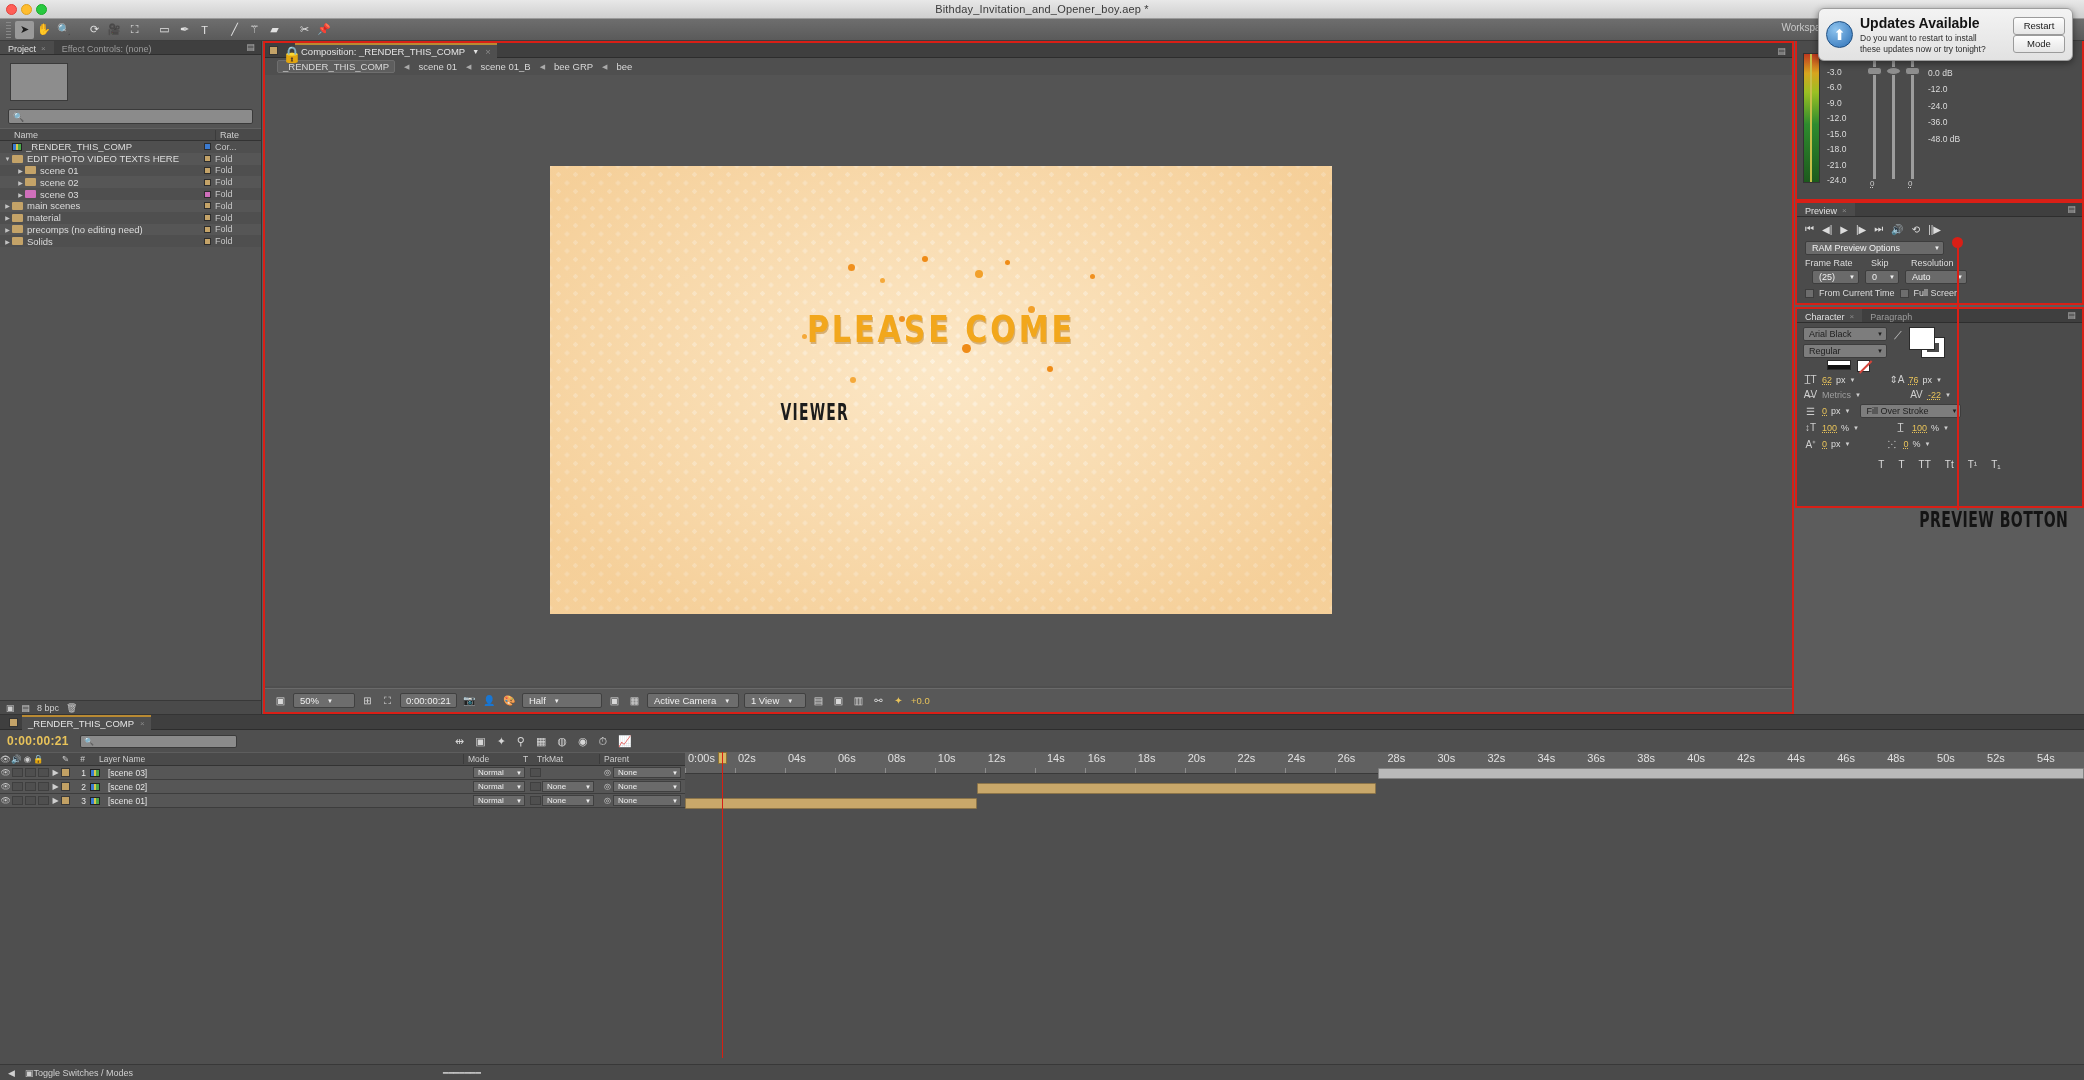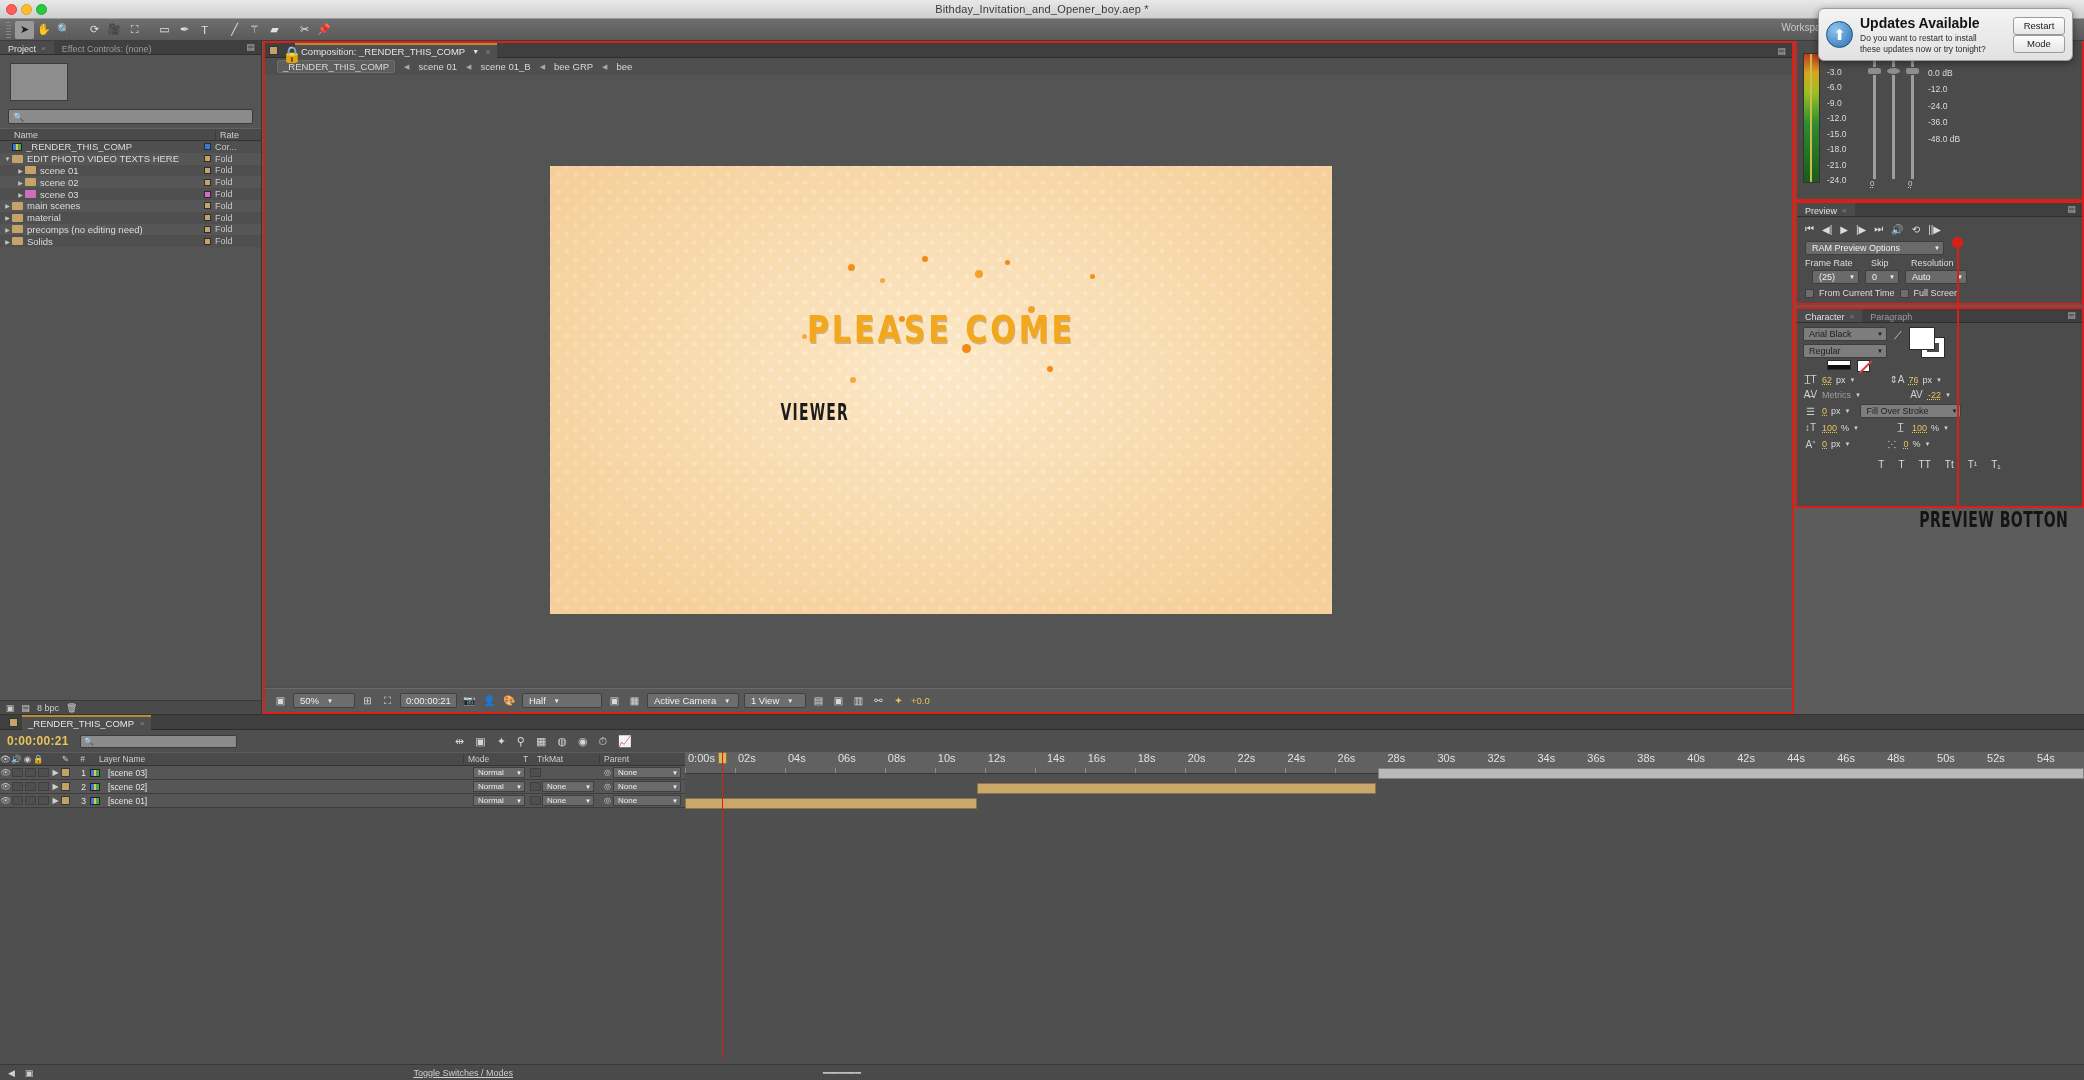--- a/index.html
+++ b/index.html
@@ -829,21 +829,21 @@
         <div class="track" style="left: 20.9%; width: 28.5%; top: 17px; background: rgb(201, 168, 106); border: 1px solid rgba(0, 0, 0, 0.3);"></div>
         <div class="track" style="left: 0%; width: 20.9%; top: 32px; background: rgb(201, 168, 106); border: 1px solid rgba(0, 0, 0, 0.3);"></div>
       </div>
 
     <div class="ph-top" style="left:722px;"></div>
     <div class="playhead" style="left:722px;"></div>
 
     <div class="wa-bar">
       <span style="margin-left:8px;">◀</span>
       <span style="margin-left:10px;">▣</span>
-      <span style="margin-left:380px;text-decoration:underline;">Toggle Switches / Modes</span>
+      <span style="">Toggle Switches / Modes</span>
       <span style="margin-left:310px;">━━━━━━━</span>
     </div>
 
   </div>
 
   <div id="updates">
     <div class="up-icon">⬆</div>
     <div class="up-txt">
       <div class="up-title">Updates Available</div>
       <div class="up-body">

